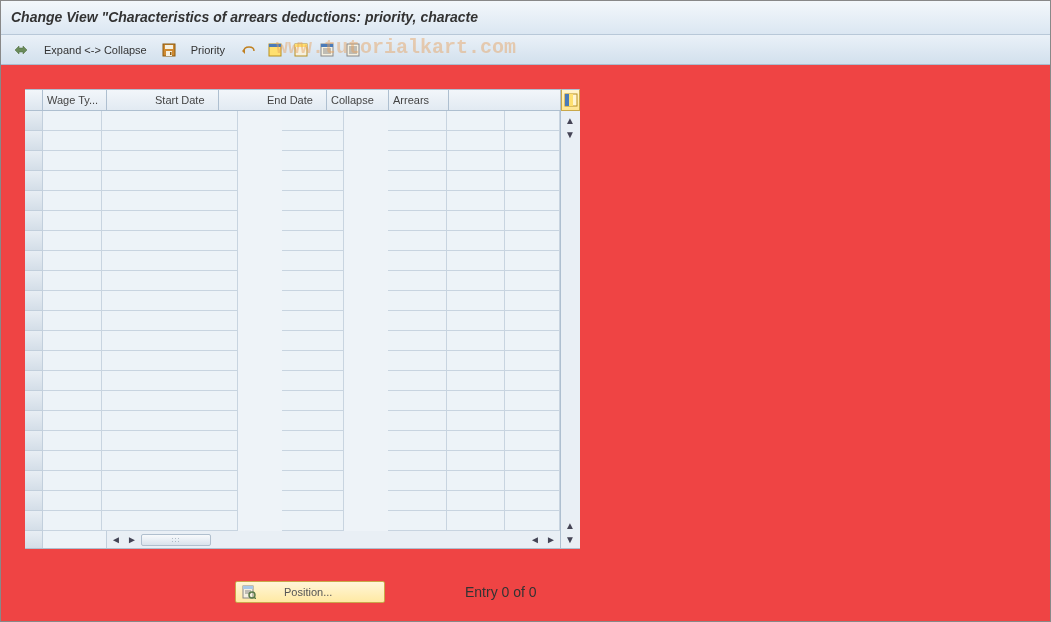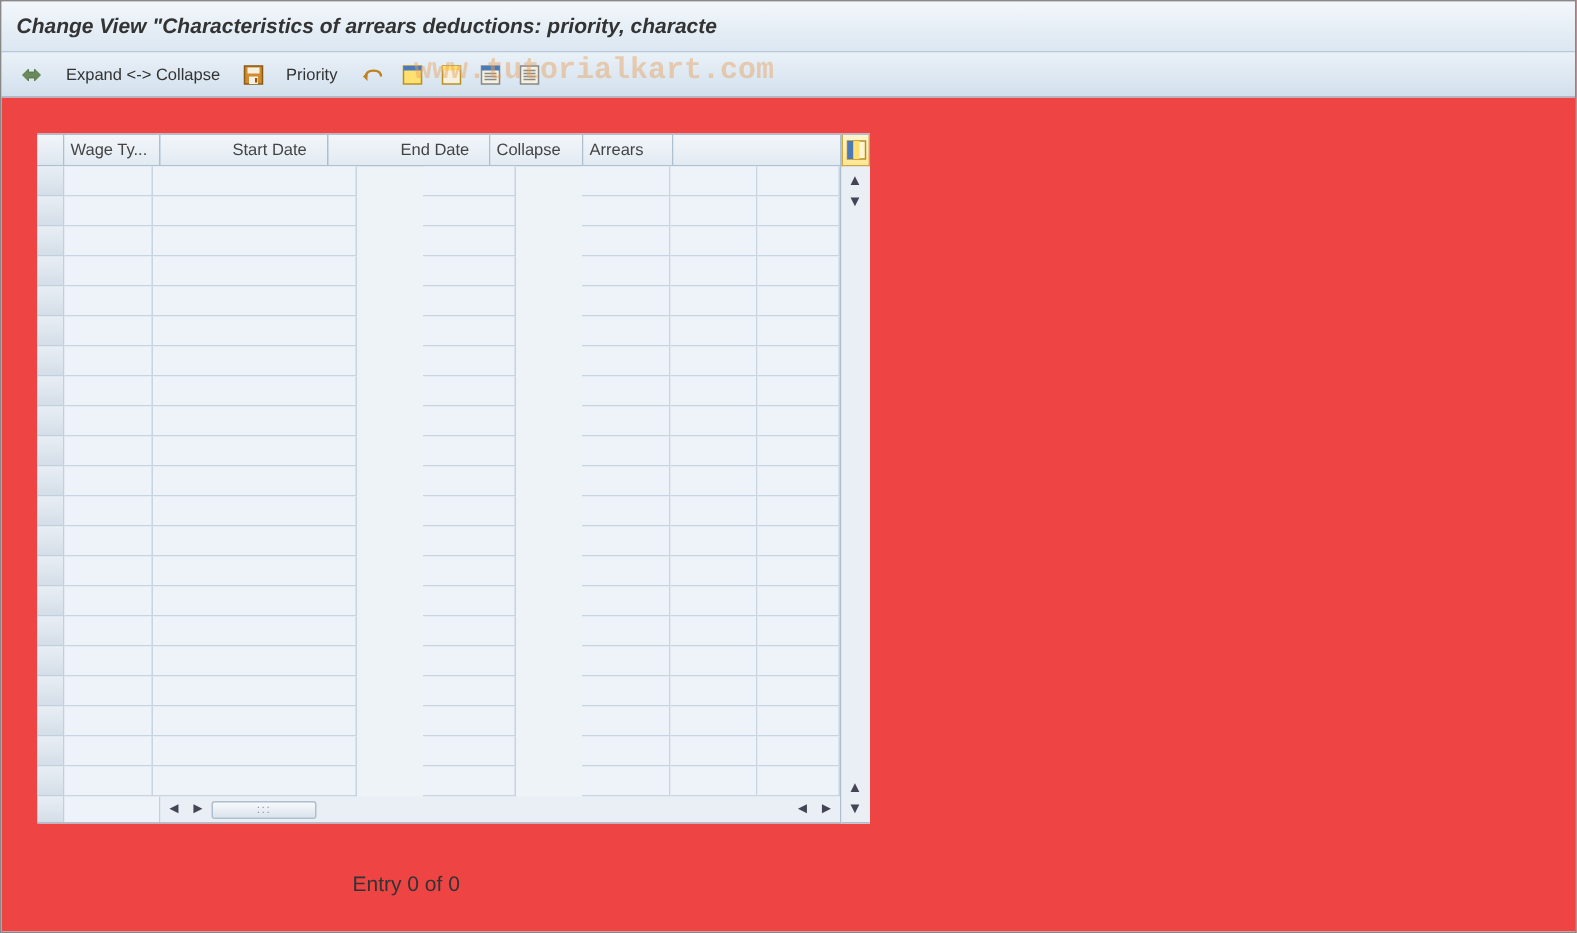--- a/index.html
+++ b/index.html
@@ -563,15 +563,26 @@
         <div>
           <div class="vscroll-arrow">▲</div>
           <div class="vscroll-arrow">▼</div>
         </div>
       </div>
       <div class="hscroll-corner"></div>
     </div>
   </div>
 
   <div class="footer">
+    <div class="position-btn">
+      <svg class="position-icon" width="14" height="14" viewBox="0 0 14 14">
+          <rect x="1" y="1" width="10" height="12" fill="#f5f0e0" stroke="#888"></rect>
+          <rect x="1" y="1" width="10" height="3" fill="#a8c8e8"></rect>
+          <line x1="3" y1="6" x2="9" y2="6" stroke="#888"></line>
+          <line x1="3" y1="8" x2="9" y2="8" stroke="#888"></line>
+          <circle cx="10" cy="10" r="3" fill="none" stroke="#5a7a4a" stroke-width="1.5"></circle>
+          <line x1="12" y1="12" x2="14" y2="14" stroke="#5a7a4a" stroke-width="1.5"></line>
+        </svg>
+      <span>Position...</span>
+    </div>
     <div class="entry-text">Entry 0 of 0</div>
   </div>
 </div>
 
 </body></html>

